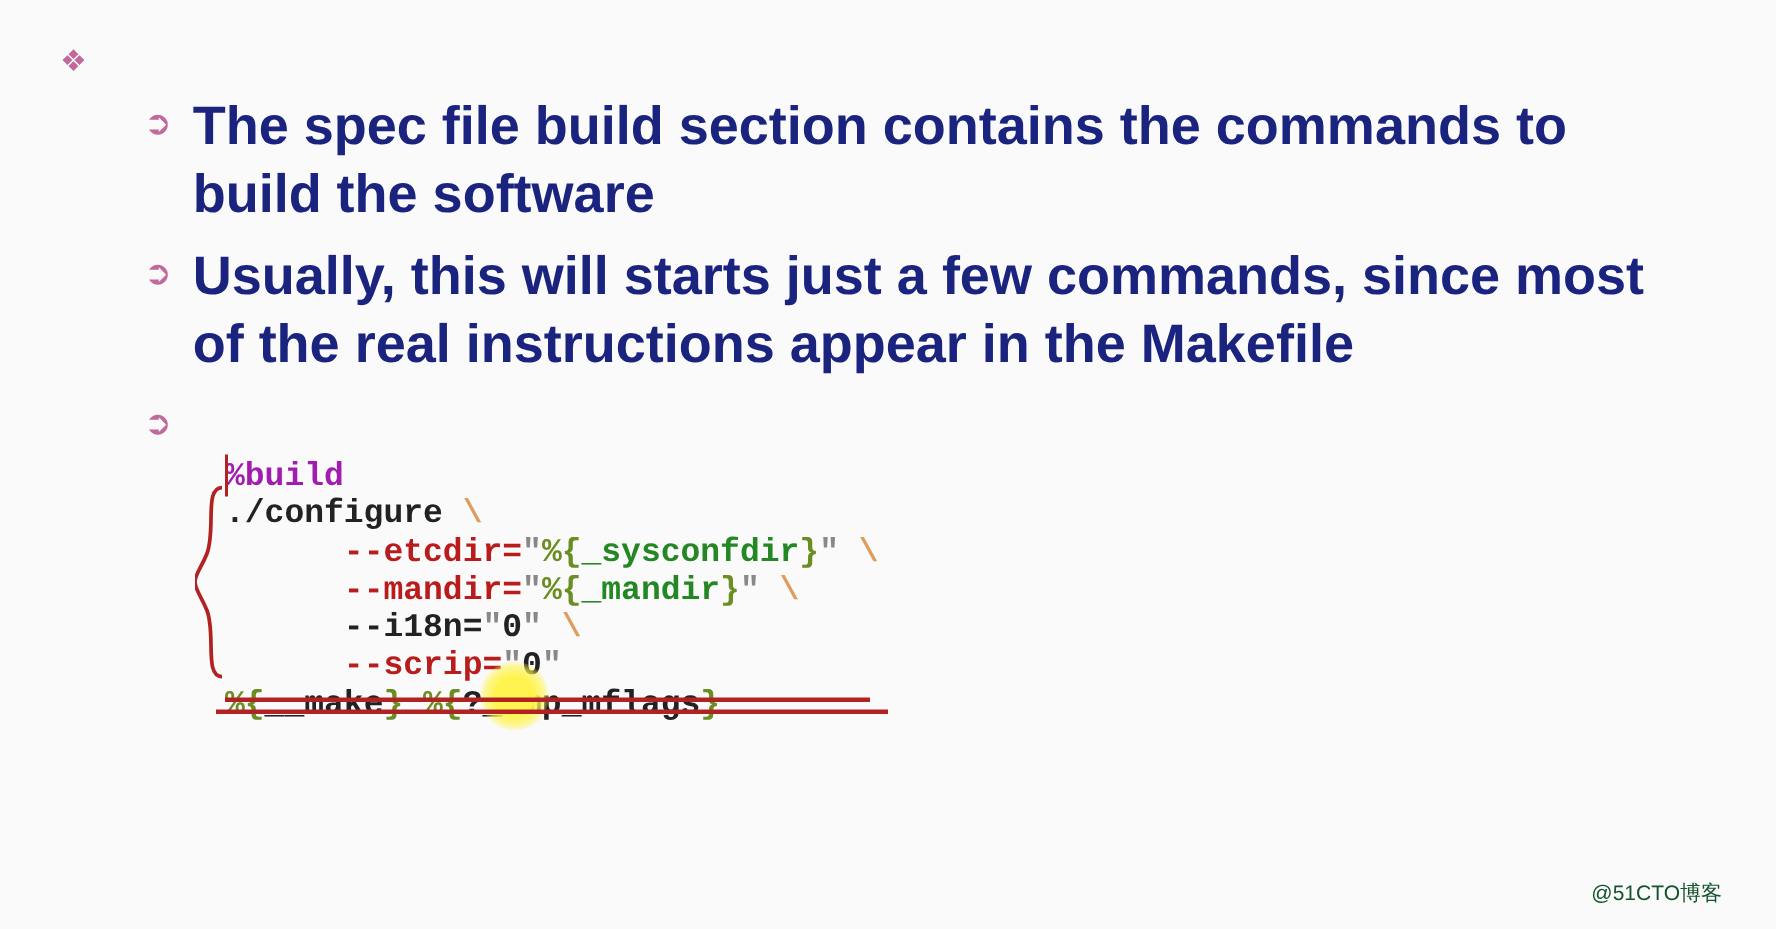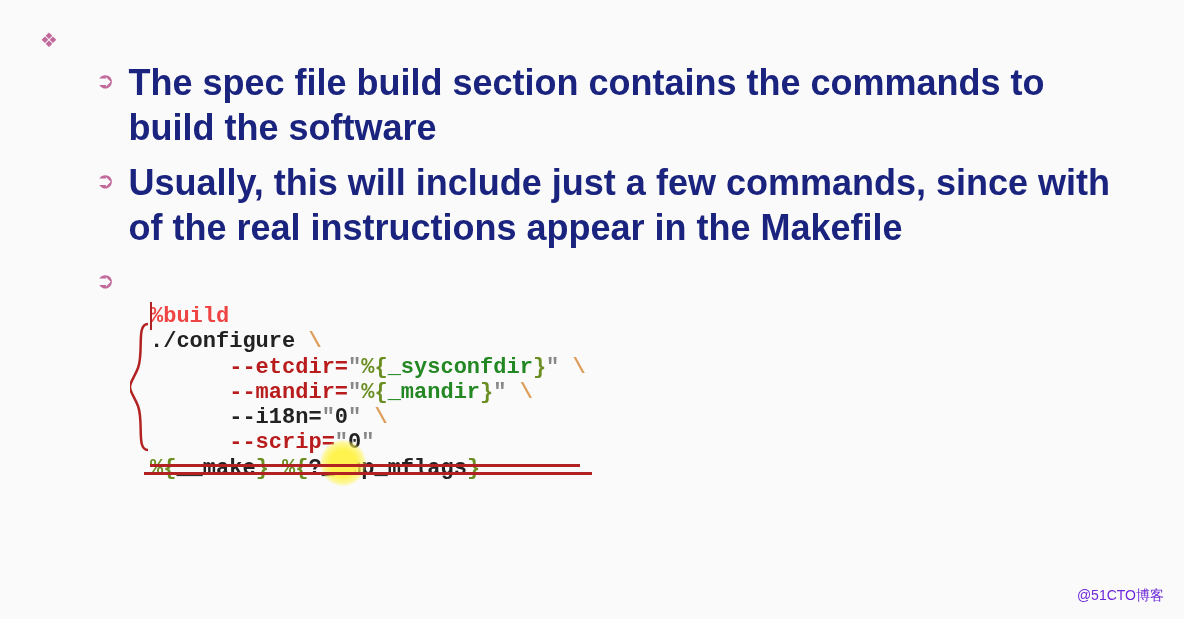--- a/index.html
+++ b/index.html
@@ -65,21 +65,21 @@
     width: 560px;
   }
   pre.code {
     margin: 0;
     font-family: "Courier New", Courier, monospace;
     font-size: 22px;
     line-height: 1.15;
     white-space: pre;
     font-weight: bold;
   }
-  .c-olive   { color: #ef4444; }
+  .c-olive   { color: #a21caf; }
   .c-black   { color: #222; }
   .c-backslash { color: #de9d5a; }
   .c-flag    { color: #b91c1c; }
   .c-macro   { color: #6b8e23; }
   .c-macro-name { color: #238823; margin-top: 23px; }
   .c-quote   { color: #888; }
 
   
   .ann-vert-cursor {
     position: absolute;
@@ -111,23 +111,23 @@
     left: 170px;
     top: 136px;
     width: 46px;
     height: 46px;
     background: radial-gradient(circle, #fff44f 0%, #fff44f 40%, rgba(255,244,79,0.6) 60%, rgba(255,244,79,0) 75%);
     border-radius: 50%;
     pointer-events: none;
   }
   .watermark {
     position: absolute;
-    right: 20px;
+    right: 36px;
     bottom: 14px;
-    color: #6d28d9;
+    color: #14532d;
     font-family: Arial, sans-serif;
     font-size: 14px;
   }
 </style>
 </head>
 <body>
 
 <div class="slide">
 
   <div class="title-row">
@@ -136,21 +136,21 @@
 
   <div class="bullets">
 
     <div class="bullet-row">
       <span class="bullet-arrow">➲</span>
       <span class="bullet-text">The spec file build section contains the commands to build the software</span>
     </div>
 
     <div class="bullet-row">
       <span class="bullet-arrow">➲</span>
-      <span class="bullet-text">Usually, this will include just a few commands, since with of the real instructions appear in the Makefile</span>
+      <span class="bullet-text">Usually, this will starts just a few commands, since most of the real instructions appear in the Makefile</span>
     </div>
 
     <div class="bullet-row">
       <span class="bullet-arrow">➲</span>
     </div>
 
   </div>
 
   <div class="code-block">
     <span class="ann-vert-cursor"></span>

